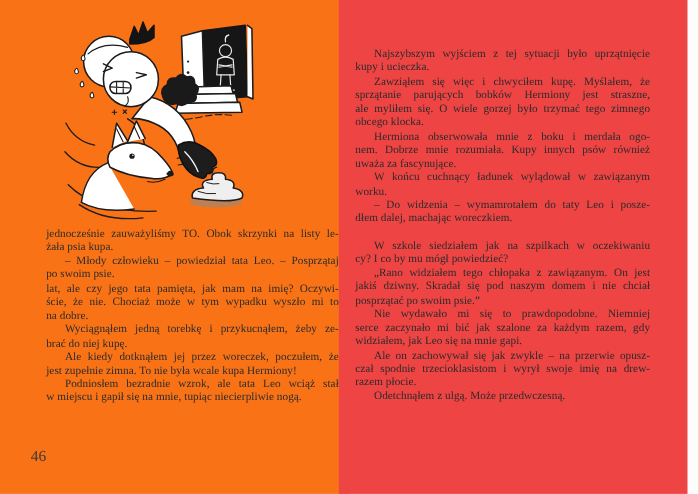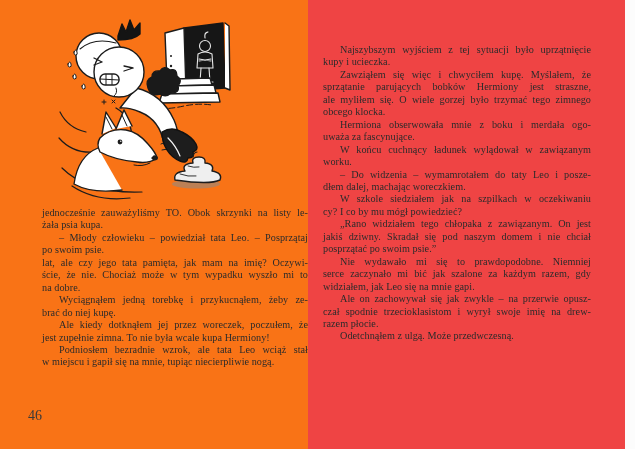--- a/index.html
+++ b/index.html
@@ -23,21 +23,21 @@
     font-size:10.2px;
     line-height:12.45px;
     letter-spacing:0.05px;
   }
   .text-block.left-text{left:42px;top:207px;width:266px;}
   .text-block.right-text{left:15px;top:44px;width:268px;}
 
   .line{text-align:justify;text-align-last:justify;white-space:normal;}
   .line.end{text-align-last:left;}
   .line.indent{text-indent:17px;}
-  .line.gap{}
+  .line.gap{margin-top:12px;}
 
   .page-number{
     position:absolute;left:28px;top:408px;
     font-size:14px;color:#3a3a3a;
   }
 </style>
 </head>
 <body>
 
 <div class="spread">
@@ -167,20 +167,21 @@
 
   <div class="page right">
     <div class="text-block right-text">
         <div class="line indent">Najszybszym wyjściem z tej sytuacji było uprzątnięcie</div>
         <div class="line end">kupy i ucieczka.</div>
         <div class="line indent">Zawziąłem się więc i chwyciłem kupę. Myślałem, że</div>
         <div class="line">sprzątanie parujących bobków Hermiony jest straszne,</div>
         <div class="line">ale myliłem się. O wiele gorzej było trzymać tego zimnego</div>
         <div class="line end">obcego klocka.</div>
         <div class="line indent">Hermiona obserwowała mnie z boku i merdała ogo-</div>
+        <div class="line">nem. Dobrze mnie rozumiała. Kupy innych psów również</div>
         <div class="line end">uważa za fascynujące.</div>
         <div class="line indent">W końcu cuchnący ładunek wylądował w zawiązanym</div>
         <div class="line end">worku.</div>
         <div class="line indent">– Do widzenia – wymamrotałem do taty Leo i posze-</div>
         <div class="line end">dłem dalej, machając woreczkiem.</div>
         <div class="line indent gap">W szkole siedziałem jak na szpilkach w oczekiwaniu</div>
         <div class="line end">cy? I co by mu mógł powiedzieć?</div>
         <div class="line indent">„Rano widziałem tego chłopaka z zawiązanym. On jest</div>
         <div class="line">jakiś dziwny. Skradał się pod naszym domem i nie chciał</div>
         <div class="line end">posprzątać po swoim psie.”</div>

